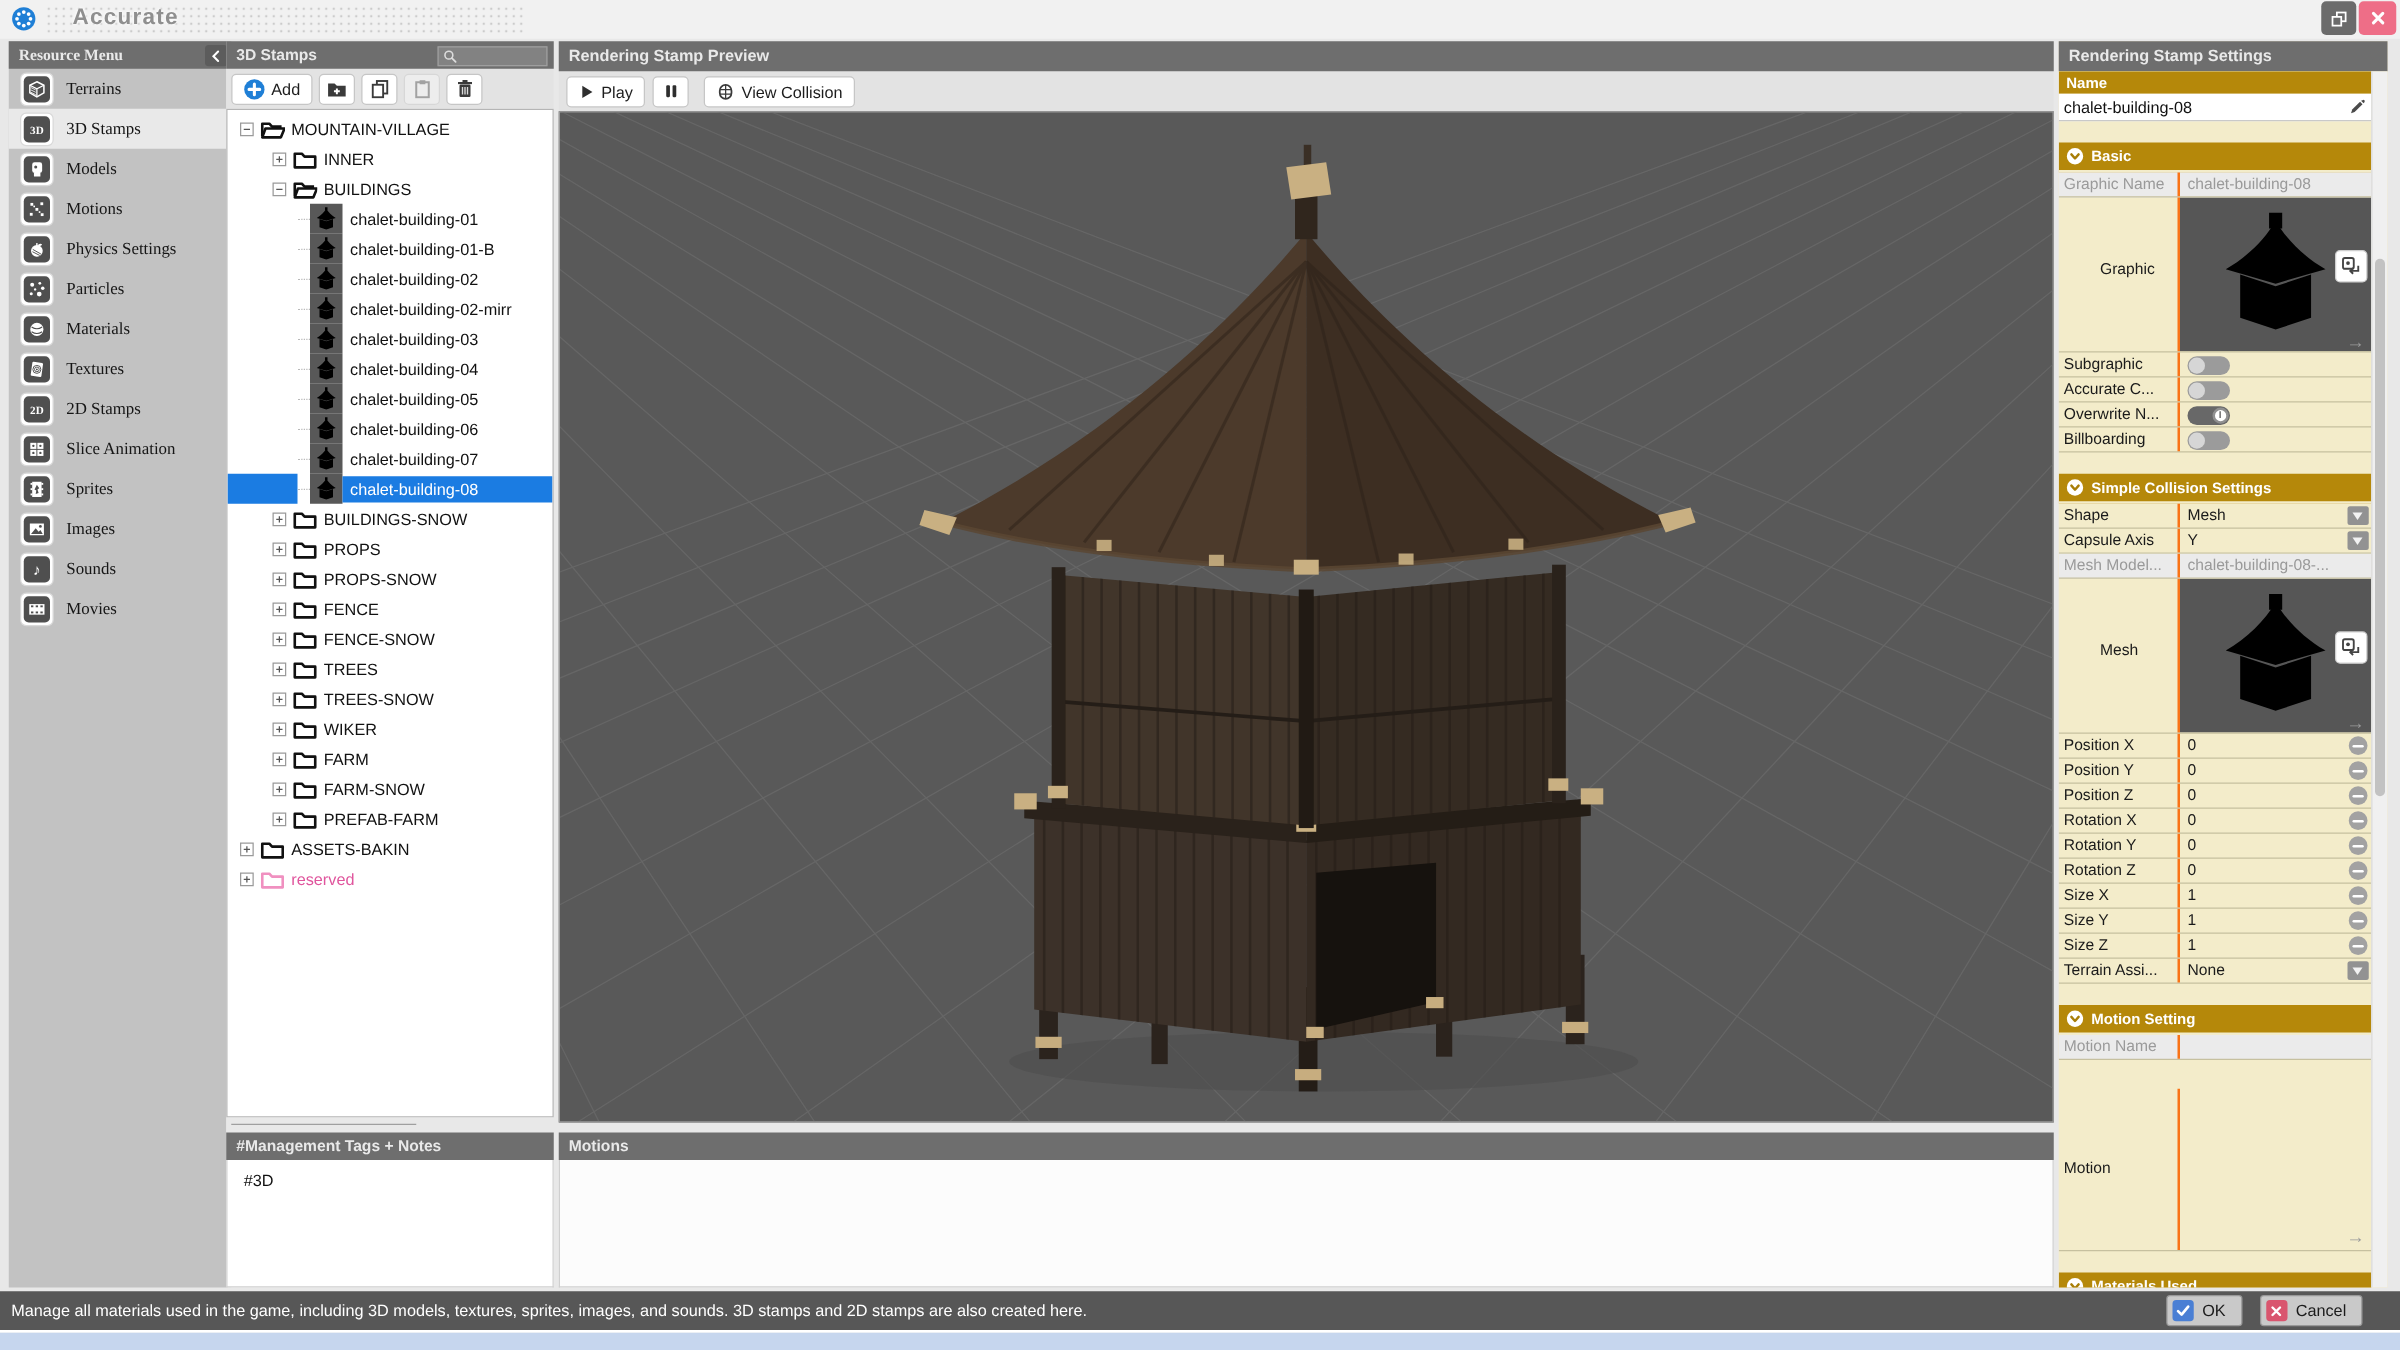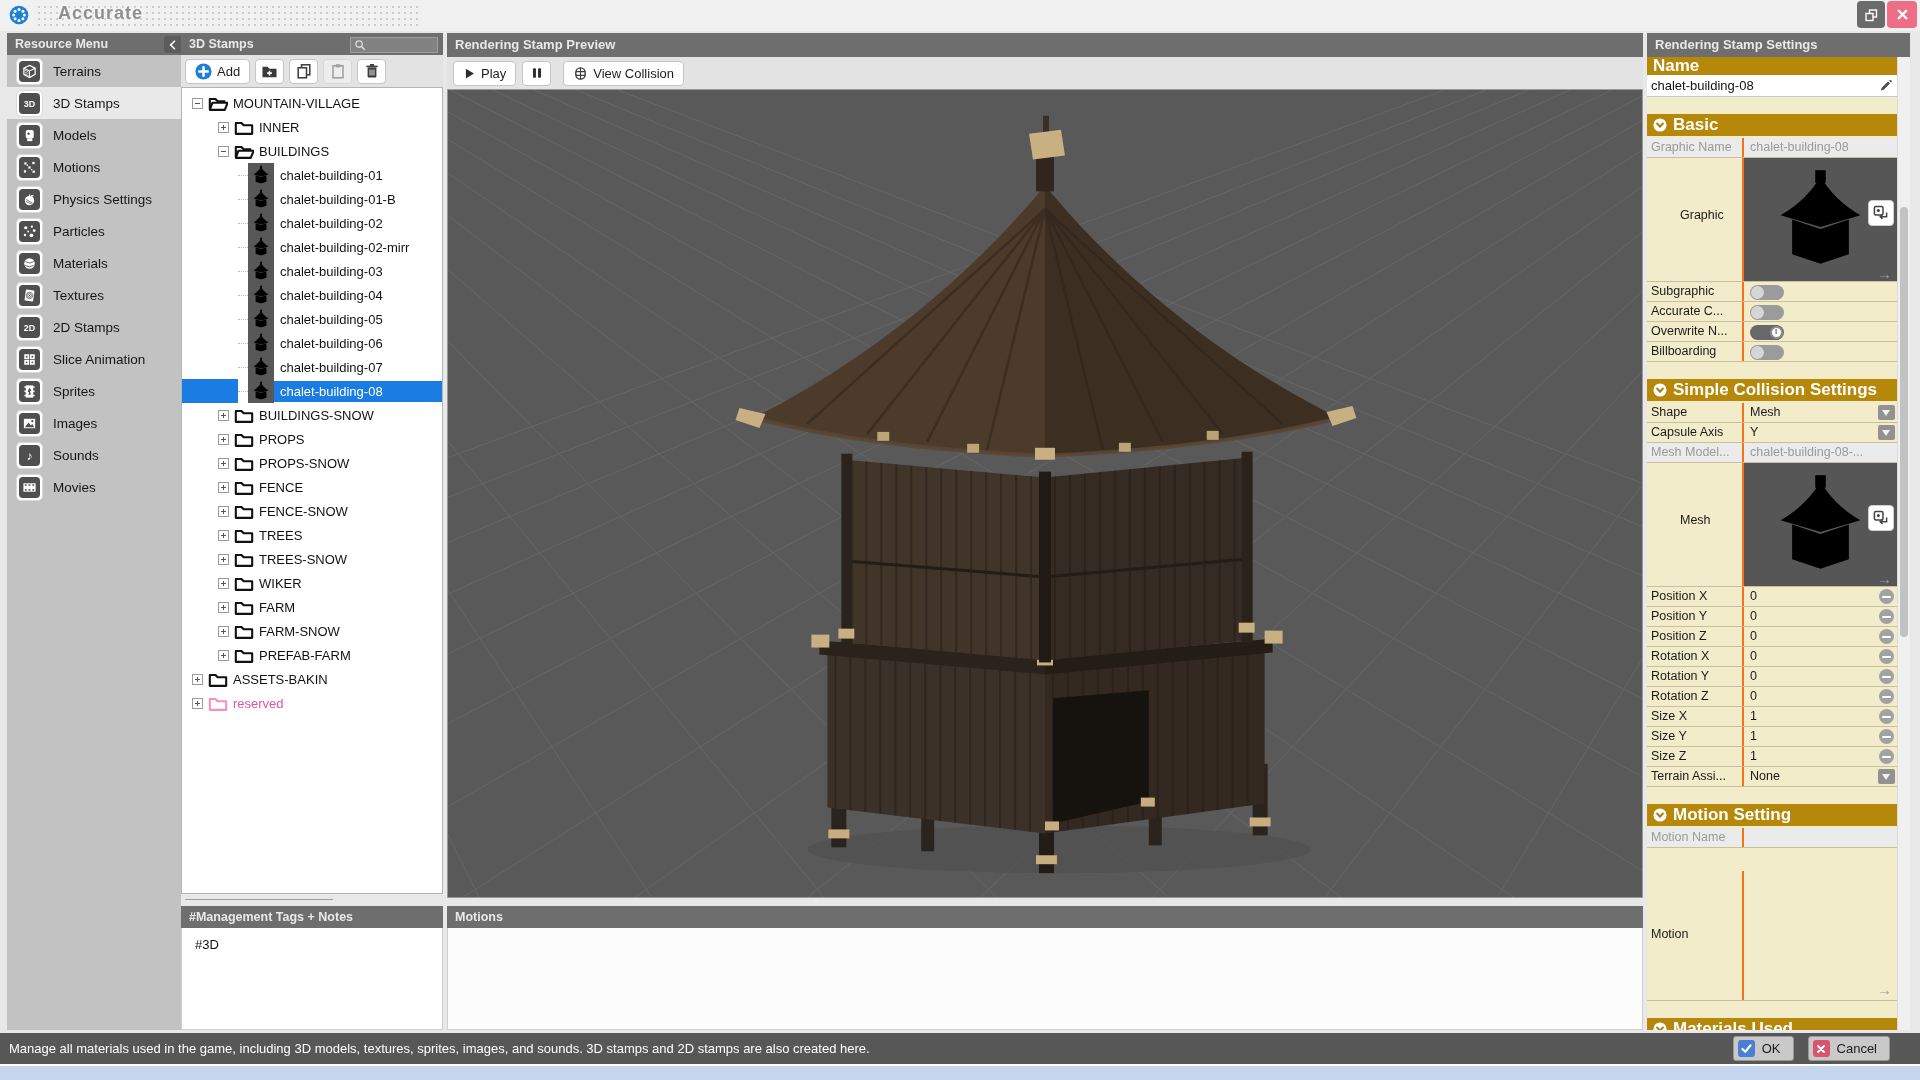--- a/index.html
+++ b/index.html
@@ -14,21 +14,21 @@
   .window-title { position:absolute; left:58px; top:3px; font-size:18px; font-weight:bold; color:#8f8f8f;
      letter-spacing:1px; text-shadow:0 0 4px #fff, 0 0 2px #fff; }
   .btn-restore { position:absolute; right:35px; top:1px; width:28px; height:27px; background:#6b6b6b; border:none; border-radius:4px; cursor:pointer; display:flex; align-items:center; justify-content:center; }
   .btn-close { position:absolute; right:3px; top:1px; width:30px; height:27px; background:#ee6e87; border:none; border-radius:4px; cursor:pointer; display:flex; align-items:center; justify-content:center; }
 
   
   .panel-header { height:24px; background:#6e6e6e; color:#e9e9e9; font-weight:bold; font-size:13px; line-height:24px; padding:0 8px; position:relative; white-space:nowrap; overflow:hidden; }
   .panel-header.tiny { height:22px; line-height:22px; font-size:12.5px; }
 
   
-  .sidebar { position:absolute; left:7px; top:33px; width:178px; bottom:34px; background:#c2c2c2; }
+  .sidebar { position:absolute; left:7px; top:33px; width:178px; bottom:34px; background:#c2c2c2;font-family:Liberation Serif, serif; }
   .collapse-btn { position:absolute; right:3px; top:3px; width:18px; height:17px; background:#5c5c5c; border:none; border-radius:3px; cursor:pointer; display:flex; align-items:center; justify-content:center; }
   .side-item { height:32px; display:flex; align-items:center; gap:10px; padding-left:9px; font-size:13.5px; color:#161616; cursor:pointer; }
   .side-item.lvl1 { }
   .side-item.sel { background:#e9e9e9; }
   .icon-card { width:27px; height:27px; background:#fff; border:1px solid #d9d9d9; border-radius:5px; display:flex; align-items:center; justify-content:center; flex:0 0 auto; }
   .icon-tile { width:21px; height:21px; background:#4f4f4f; border-radius:4px; display:flex; align-items:center; justify-content:center; }
   .sicon { width:15px; height:15px; }
 
   
   .tree-panel { position:absolute; left:181px; top:33px; width:262px; bottom:34px; display:flex; flex-direction:column; background:#e8e8e8; }
@@ -64,21 +64,21 @@
   .viewport svg { position:absolute; inset:0; width:100%; height:100%; }
   .gap8 { height:8px; }
   .motions-body { height:102px; background:#fcfcfc; border:1px solid #cfcfcf; border-top:none; }
 
   
   .settings-panel { position:absolute; left:1647px; top:33px; width:263px; bottom:34px; background:#f3ecca; display:flex; flex-direction:column; }
   .settings-body { flex:1; position:relative; overflow:hidden; }
   .settings-scroll { position:absolute; right:0; top:0; bottom:0; width:13px; background:#f0f0f0; border-left:1px solid #dadada; }
   .scroll-thumb { position:absolute; left:2px; right:2px; top:150px; height:430px; background:#c2c2c2; border-radius:5px; cursor:pointer; }
   .settings-content { position:absolute; left:0; right:13px; top:0; bottom:0; background:#f3ecca; }
-  .gold-bar { background:#b5880a; color:#fff; font-size:17px; font-weight:bold; display:flex; align-items:center; gap:6px; padding:0 6px; }
+  .gold-bar { background:#b5880a; color:#fff; font-size:12px; font-weight:bold; display:flex; align-items:center; gap:6px; padding:0 6px; }
   .name-bar { height:18px; }
   .section-header { height:24px; margin-top:17px; border-bottom:2px solid #f3ecca; cursor:pointer; }
   .chev { width:14px; height:14px; display:flex; flex:0 0 auto; }
   .name-field { height:22px; background:#fff; border-bottom:1px solid #c9c9c9; display:flex; align-items:center; font-size:13px; color:#111; padding:0 4px; position:relative; cursor:text; }
   .name-field .pencil { position:absolute; right:4px; top:3px; width:15px; height:15px; }
   .srow { display:flex; border-bottom:1px solid #c6c09f; min-height:20px; font-size:12.5px; color:#1a1a1a; }
   .srow .lcell { width:97px; flex:0 0 auto; border-right:2px solid #f97316; padding:2px 0 0 4px; white-space:nowrap; overflow:hidden; }
   .srow .vcell { flex:1; position:relative; padding:2px 0 0 6px; white-space:nowrap; overflow:hidden; display:flex; align-items:flex-start; }
   .srow.disabled { background:#ebebeb; color:#9a9a9a; }
   .srow.tall { height:124px; }

